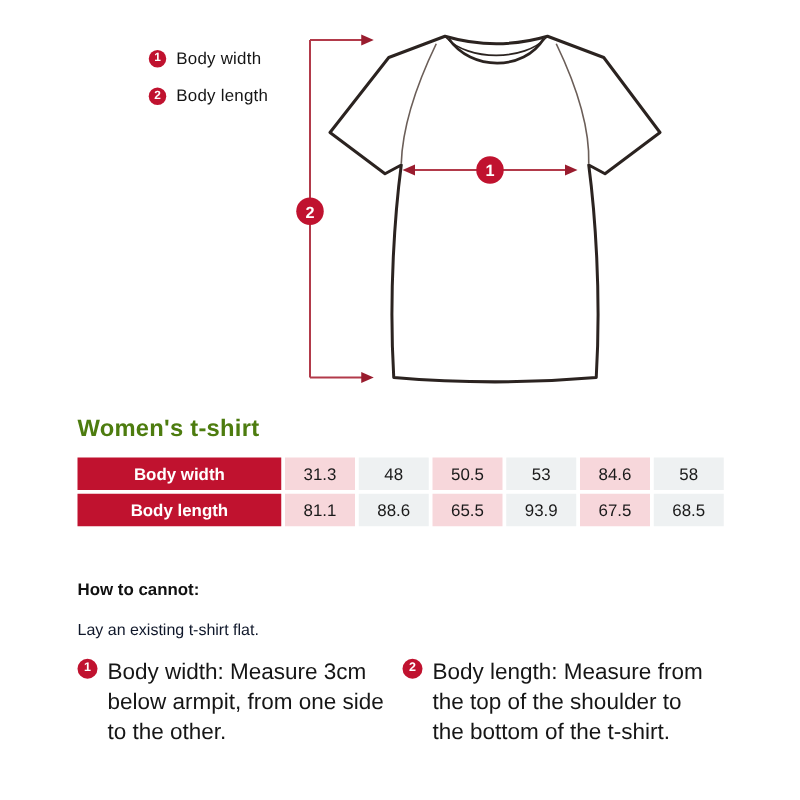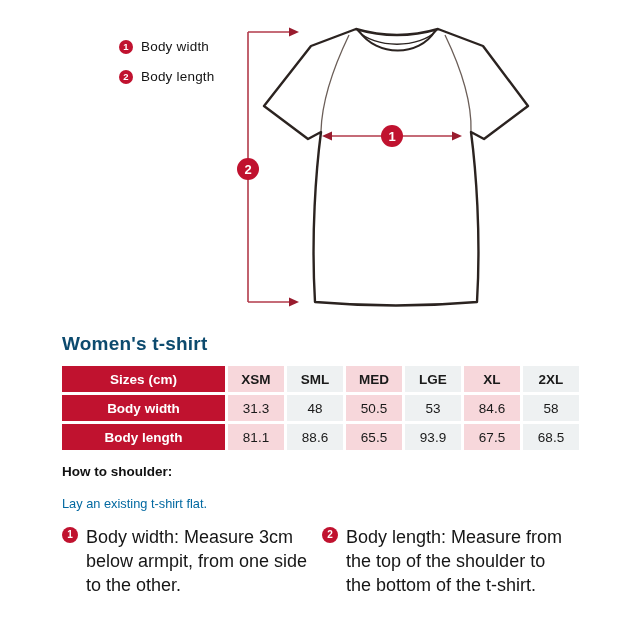--- a/index.html
+++ b/index.html
@@ -10,33 +10,33 @@
   .diagram-svg{position:absolute;left:0;top:0;}
   .legend-item{position:absolute;display:flex;align-items:center;}
   .legend-label{margin-left:8px;font-size:13.5px;font-weight:500;letter-spacing:.2px;color:#141414;}
   .badge{display:flex;align-items:center;justify-content:center;background:#c0122f;color:#ffffff;
          border-radius:50%;font-weight:bold;line-height:1;}
   .badge-sm{width:14px;height:14px;font-size:9.5px;}
   .badge-lg{position:absolute;width:22px;height:22px;font-size:13px;}
   .badge-step{width:16px;height:16px;font-size:10px;flex-shrink:0;margin-right:8px;margin-top:1px;}
 
   
-  .table-title{position:absolute;left:62px;top:333px;font-size:19px;font-weight:bold;color:#0c4a6e;letter-spacing:.2px;}
+  .table-title{position:absolute;left:62px;top:333px;font-size:19px;font-weight:bold;color:#4d7c0f;letter-spacing:.2px;}
   table.size-table{position:absolute;left:59px;top:363px;border-collapse:separate;border-spacing:3px;}
   table.size-table td{height:26px;text-align:center;vertical-align:middle;font-size:13.5px;padding:0;}
   td.cell-red{width:163px;background:#c0122f;color:#ffffff;font-weight:bold;}
   td.cell-pink{width:56px;background:#f7d7db;}
   td.cell-gray{width:56px;background:#eef1f2;}
   tr.hdr td{font-weight:bold;}
 
   
   .howto{position:absolute;left:62px;top:464px;width:516px;}
   .howto-title{font-size:13.5px;font-weight:bold;margin:0;color:#111111;}
   .howto-note{font-size:11.8px;margin-top:4px;color:#1c1c1c;}
-  .howto-intro{font-size:12.8px;margin-top:17px;color:#0369a1;}
+  .howto-intro{font-size:12.8px;margin-top:17px;color:#0f172a;}
   .steps{display:flex;justify-content:space-between;margin-top:15px;width:512px;}
   .step{display:flex;align-items:flex-start;width:252px;}
   .step-text{font-size:18px;line-height:1.32;color:#161616;max-width:232px;}
 </style>
 </head>
 <body>
 
 <div class="page">
 
   <svg class="diagram-svg" width="640" height="330" viewBox="0 0 640 330">
@@ -78,29 +78,20 @@
   </div>
   <div class="legend-item" style="left:119px;top:69px;">
     <span class="badge badge-sm">2</span>
     <span class="legend-label">Body length</span>
   </div>
 
   <div class="table-title">Women's t-shirt</div>
 
   <table class="size-table">
     <tbody>
-        <tr class="hdr">
-      <td class="cell-red">Sizes (cm)</td>
-      <td class="cell-pink">XSM</td>
-      <td class="cell-gray">SML</td>
-      <td class="cell-pink">MED</td>
-      <td class="cell-gray">LGE</td>
-      <td class="cell-pink">XL</td>
-      <td class="cell-gray">2XL</td>
-    </tr>
     <tr>
       <td class="cell-red">Body width</td>
       <td class="cell-pink">31.3</td>
       <td class="cell-gray">48</td>
       <td class="cell-pink">50.5</td>
       <td class="cell-gray">53</td>
       <td class="cell-pink">84.6</td>
       <td class="cell-gray">58</td>
     </tr>
     <tr>
@@ -109,21 +100,21 @@
       <td class="cell-gray">88.6</td>
       <td class="cell-pink">65.5</td>
       <td class="cell-gray">93.9</td>
       <td class="cell-pink">67.5</td>
       <td class="cell-gray">68.5</td>
     </tr>
   </tbody>
     </table>
 
   <div class="howto">
-    <div class="howto-title">How to shoulder:</div>
+    <div class="howto-title">How to cannot:</div>
     <div class="howto-intro">Lay an existing t-shirt flat.</div>
     <div class="steps">
       <div class="step">
         <span class="badge badge-step">1</span>
         <div class="step-text">Body width: Measure 3cm below armpit, from one side to the other.</div>
       </div>
       <div class="step">
         <span class="badge badge-step">2</span>
         <div class="step-text">Body length: Measure from the top of the shoulder to the bottom of the t-shirt.</div>
       </div>

